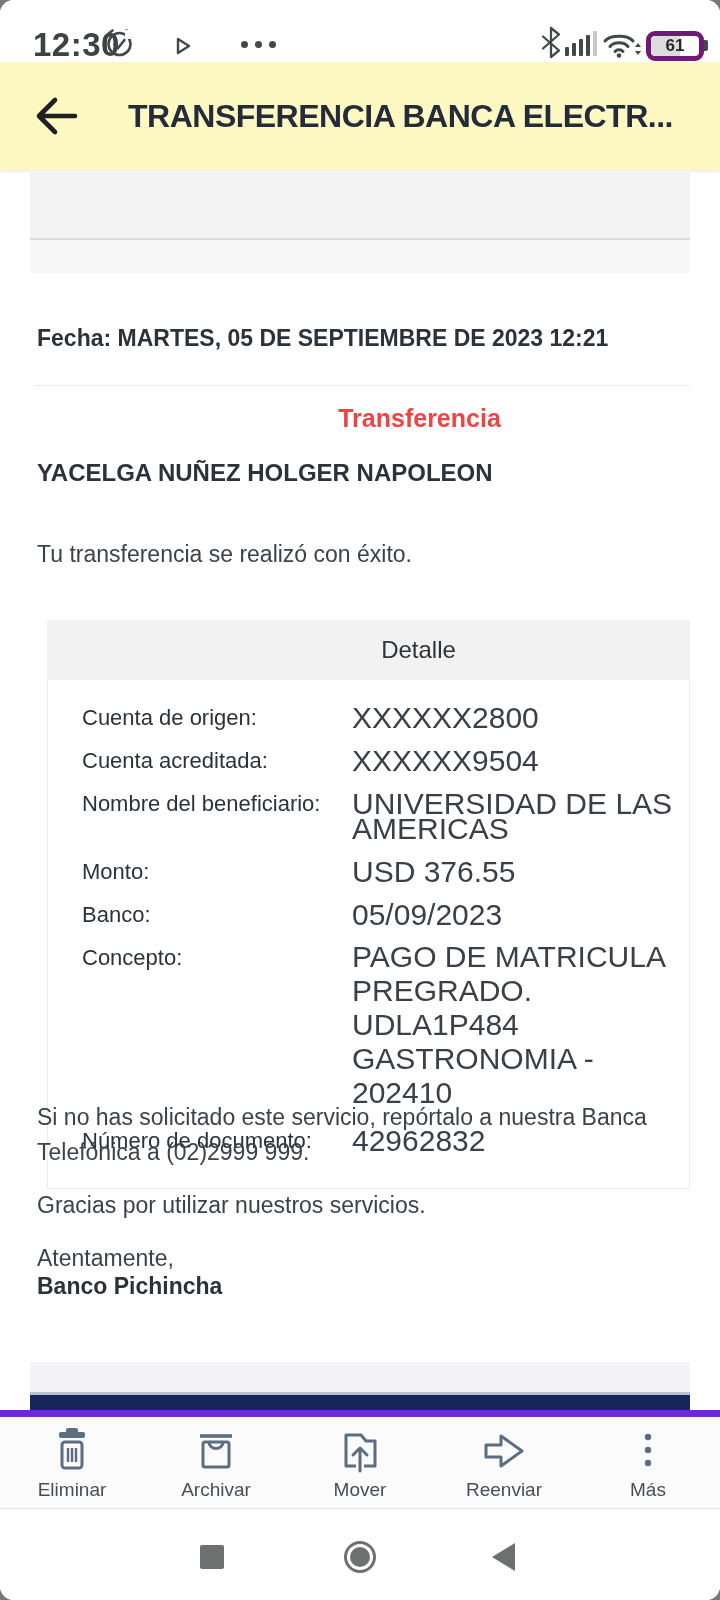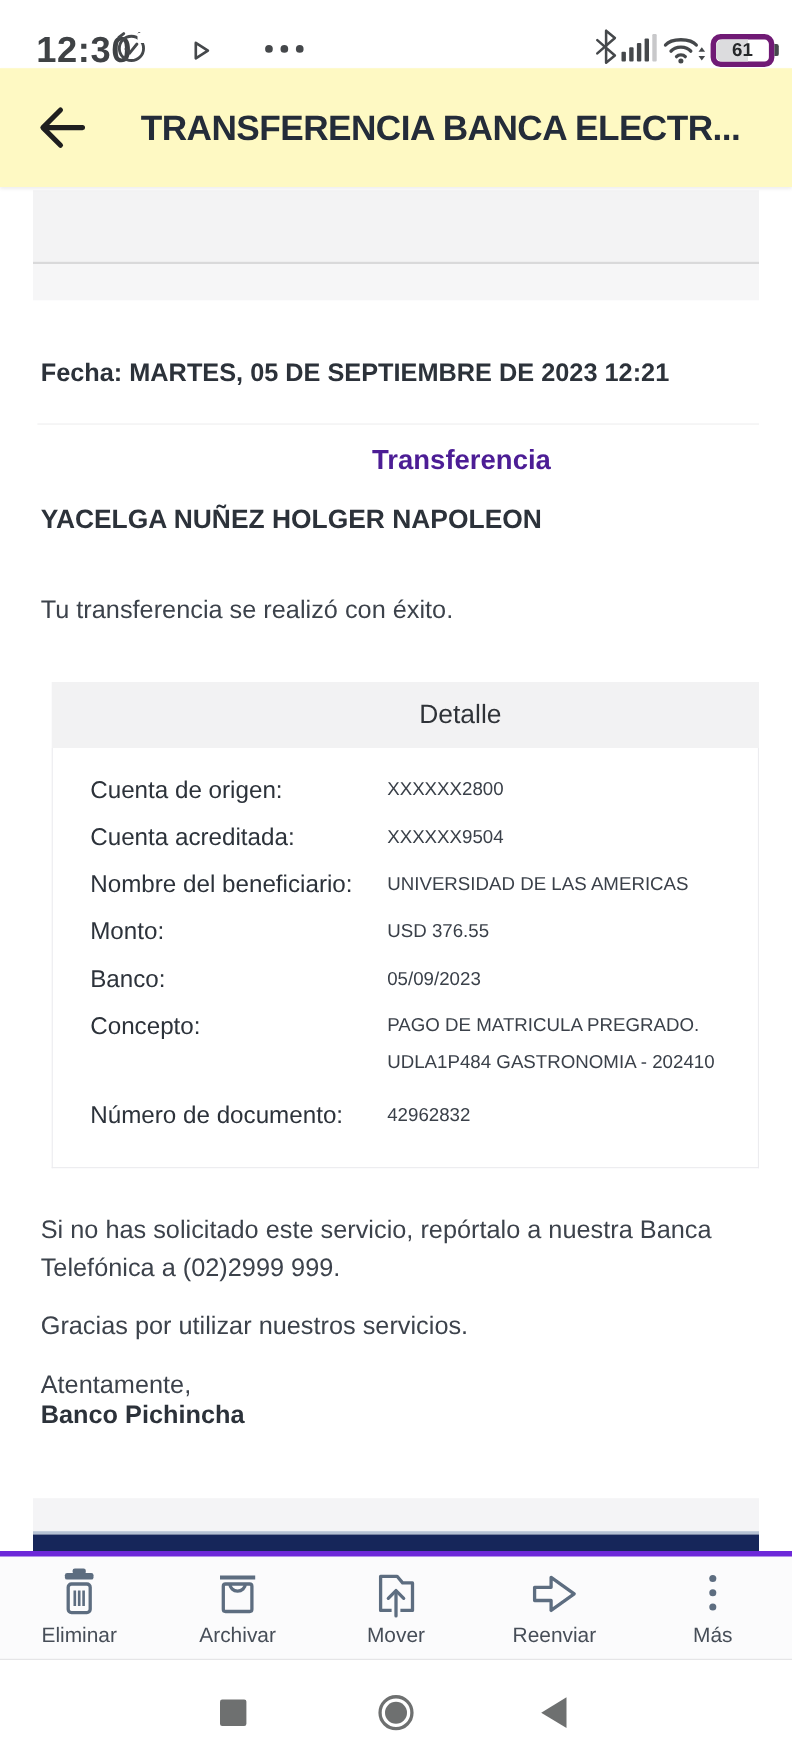--- a/index.html
+++ b/index.html
@@ -1,17 +1,17 @@
 <!DOCTYPE html>
 <html><head>
 <meta charset="utf-8">
 <style>
   html,body{margin:0;padding:0;background:#777;}
   .frame{position:relative;width:720px;height:1600px;background:#ffffff;overflow:hidden;
-         font-family:"Liberation Sans", sans-serif; margin:0 auto;}
+         font-family:"Liberation Sans", sans-serif; margin:0 auto;border-radius:14px;}
   
   .status-bar{position:absolute;top:0;left:0;width:720px;height:62px;background:#fff;}
   .sb-time{position:absolute;left:33px;top:26px;font-size:33px;font-weight:600;color:#3f4245;letter-spacing:.5px;}
   .sb-ic{position:absolute;}
   .app-chip{width:30px;height:33px;background:#4a4c4f;border-radius:4px 4px 13px 4px;position:relative;}
   .app-chip .notch{position:absolute;top:3px;right:3px;width:9px;height:9px;background:#fff;border-radius:1px;}
   .sb-dots{display:flex;gap:7px;}
   .sb-dots i{width:7px;height:7px;border-radius:50%;background:#45484b;display:block;}
   .sig-bars{display:flex;align-items:flex-end;gap:3px;height:26px;}
   .sig-bars i{display:block;width:4px;background:#45484b;border-radius:1px;}
@@ -29,41 +29,41 @@
   .back-btn{position:absolute;left:28px;top:28px;width:56px;height:52px;display:flex;align-items:center;justify-content:center;}
   .page-title{position:absolute;left:128px;top:0;height:108px;display:flex;align-items:center;
               font-size:32px;font-weight:700;color:#242c39;letter-spacing:-.5px;white-space:nowrap;}
   
   .email-area{position:absolute;top:170px;left:0;width:720px;height:1240px;background:#fff;}
   .gray1{position:absolute;top:3px;left:30px;width:660px;height:65px;background:#f3f3f4;border-bottom:2px solid #d9d9da;}
   .gray2{position:absolute;top:70px;left:30px;width:660px;height:33px;background:#f6f6f7;}
   .fecha-line{position:absolute;top:155px;left:37px;font-size:23px;font-weight:700;color:#2c323a;}
   .faint-hr{position:absolute;top:215px;left:34px;width:656px;height:1px;background:#eeeeef;}
   .h-transfer{position:absolute;top:234px;left:37px;width:653px;padding-left:112px;box-sizing:border-box;
-              text-align:center;font-size:25px;font-weight:700;color:#4c1d95;}
+              text-align:center;font-size:25px;font-weight:700;color:#ef4444;}
   .h-name{position:absolute;top:289px;left:37px;font-size:24px;font-weight:700;color:#2c323a;}
   .intro{position:absolute;top:371px;left:37px;font-size:23px;color:#3c424b;}
   .dtable{position:absolute;top:450px;left:47px;width:643px;box-sizing:border-box;}
   .dtable-head{height:60px;background:#f2f2f3;display:flex;align-items:center;justify-content:center;
                padding-left:100px;box-sizing:border-box;font-size:24px;font-weight:400;color:#2f3338;}
   .dtable-body{border:1px solid #ececef;border-top:none;padding:16px 0 26px 0;background:#fff;}
   .drow{display:flex;padding:9px 10px 9px 34px;}
   .dlabel{width:270px;flex:none;font-size:22px;font-weight:400;color:#2c323a;line-height:25px;}
-  .dvalue{flex:1;font-size:17px;color:#3a4049;line-height:25px;}
+  .dvalue{flex:1;font-size:30px;color:#3a4049;line-height:25px;}
   .drow.tall .dvalue{line-height:34px;margin-top:-5px;}
   .warning{position:absolute;top:930px;left:37px;width:656px;font-size:23px;line-height:35px;color:#3c424b;}
   .thanks{position:absolute;top:1022px;left:37px;font-size:23px;color:#3c424b;}
   .closing{position:absolute;top:1075px;left:37px;font-size:23px;color:#3c424b;}
   .signature{position:absolute;top:1103px;left:37px;font-size:23px;font-weight:700;color:#2c323a;}
   .foot-strip{position:absolute;top:1192px;left:30px;width:660px;height:30px;background:#f4f4f6;}
   .navy-edge{position:absolute;top:1222px;left:30px;width:660px;height:3px;background:#b6c2d4;}
   .navy-bar{position:absolute;top:1225px;left:30px;width:660px;height:15px;background:#16265a;}
   
   .toolbar{position:absolute;top:1410px;left:0;width:720px;height:99px;background:#fbfbfc;
-           border-top:5px solid #6d28d9;border-bottom:1px solid #e3e3e5;display:flex;box-sizing:border-box;}
+           border-top:7px solid #6d28d9;border-bottom:1px solid #e3e3e5;display:flex;box-sizing:border-box;}
   .tool{flex:1;display:flex;flex-direction:column;align-items:center;cursor:pointer;}
   .tool .t-icon{margin-top:10px;height:48px;display:flex;align-items:center;justify-content:center;}
   .tool .t-label{margin-top:4px;font-size:19px;color:#474e58;}
   
   .nav-bar{position:absolute;top:1511px;left:0;width:720px;height:89px;background:#fff;}
   .nav-square{position:absolute;left:200px;top:34px;width:24px;height:24px;background:#6e7070;border-radius:2px;}
   .nav-home{position:absolute;left:344px;top:30px;width:26px;height:26px;border:3px solid #6e7070;border-radius:50%;}
   .nav-home i{position:absolute;left:3px;top:3px;width:20px;height:20px;border-radius:50%;background:#6e7070;display:block;}
   .nav-back{position:absolute;left:492px;top:32px;width:0;height:0;
             border-top:14px solid transparent;border-bottom:14px solid transparent;border-right:23px solid #6e7070;}

